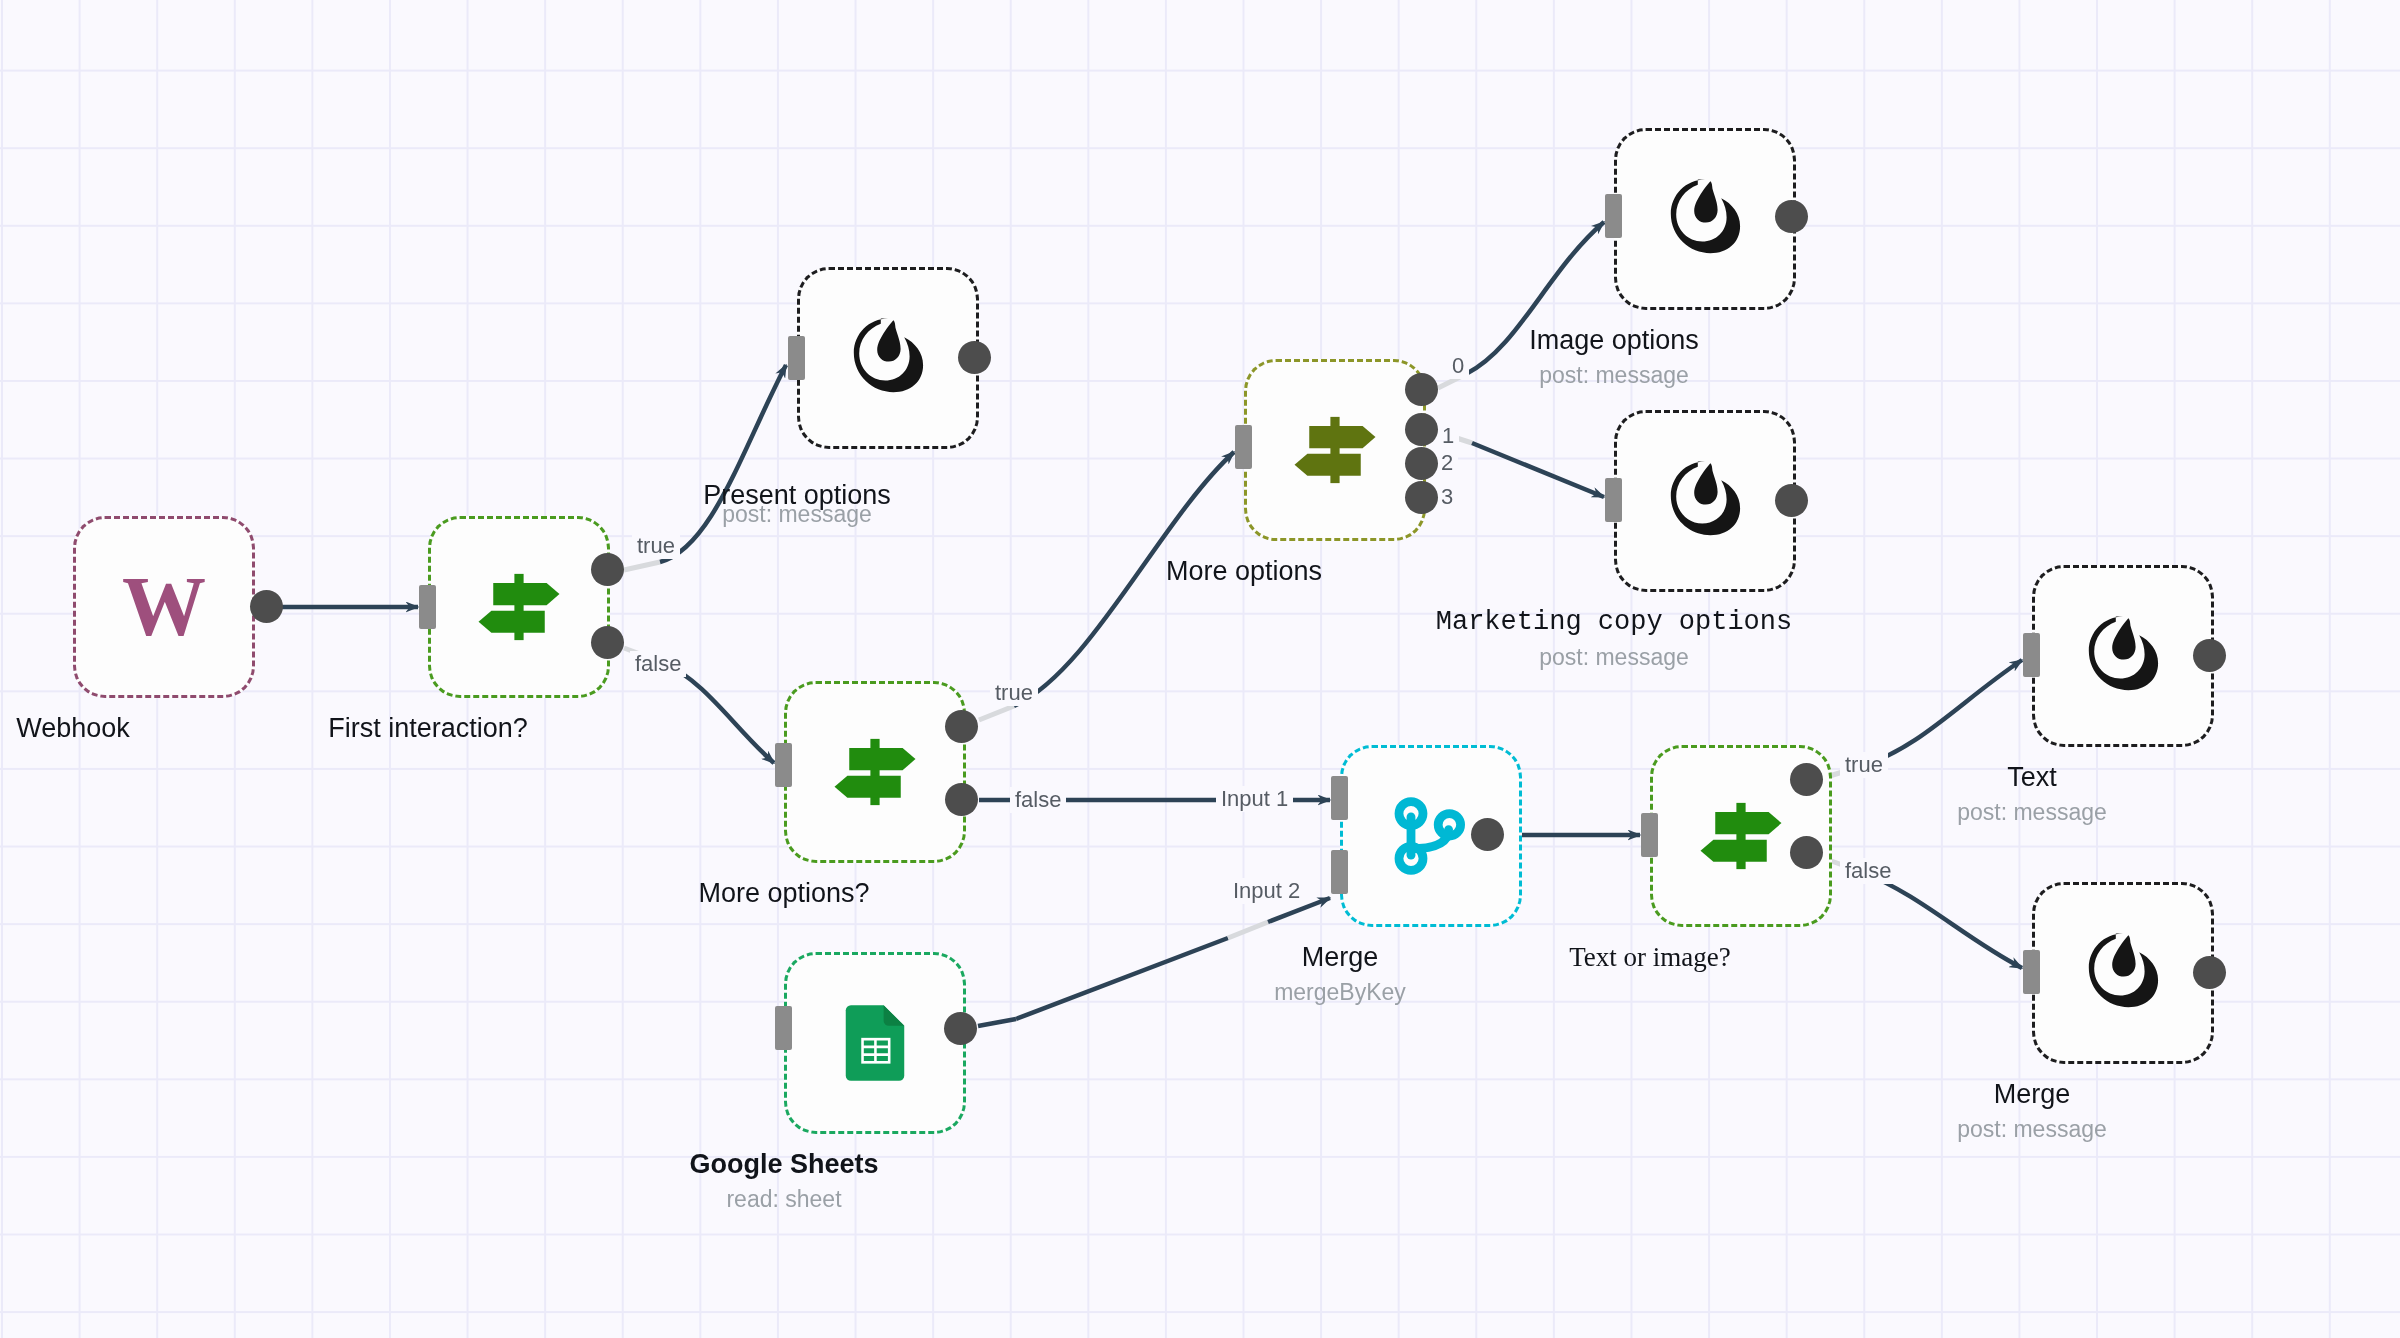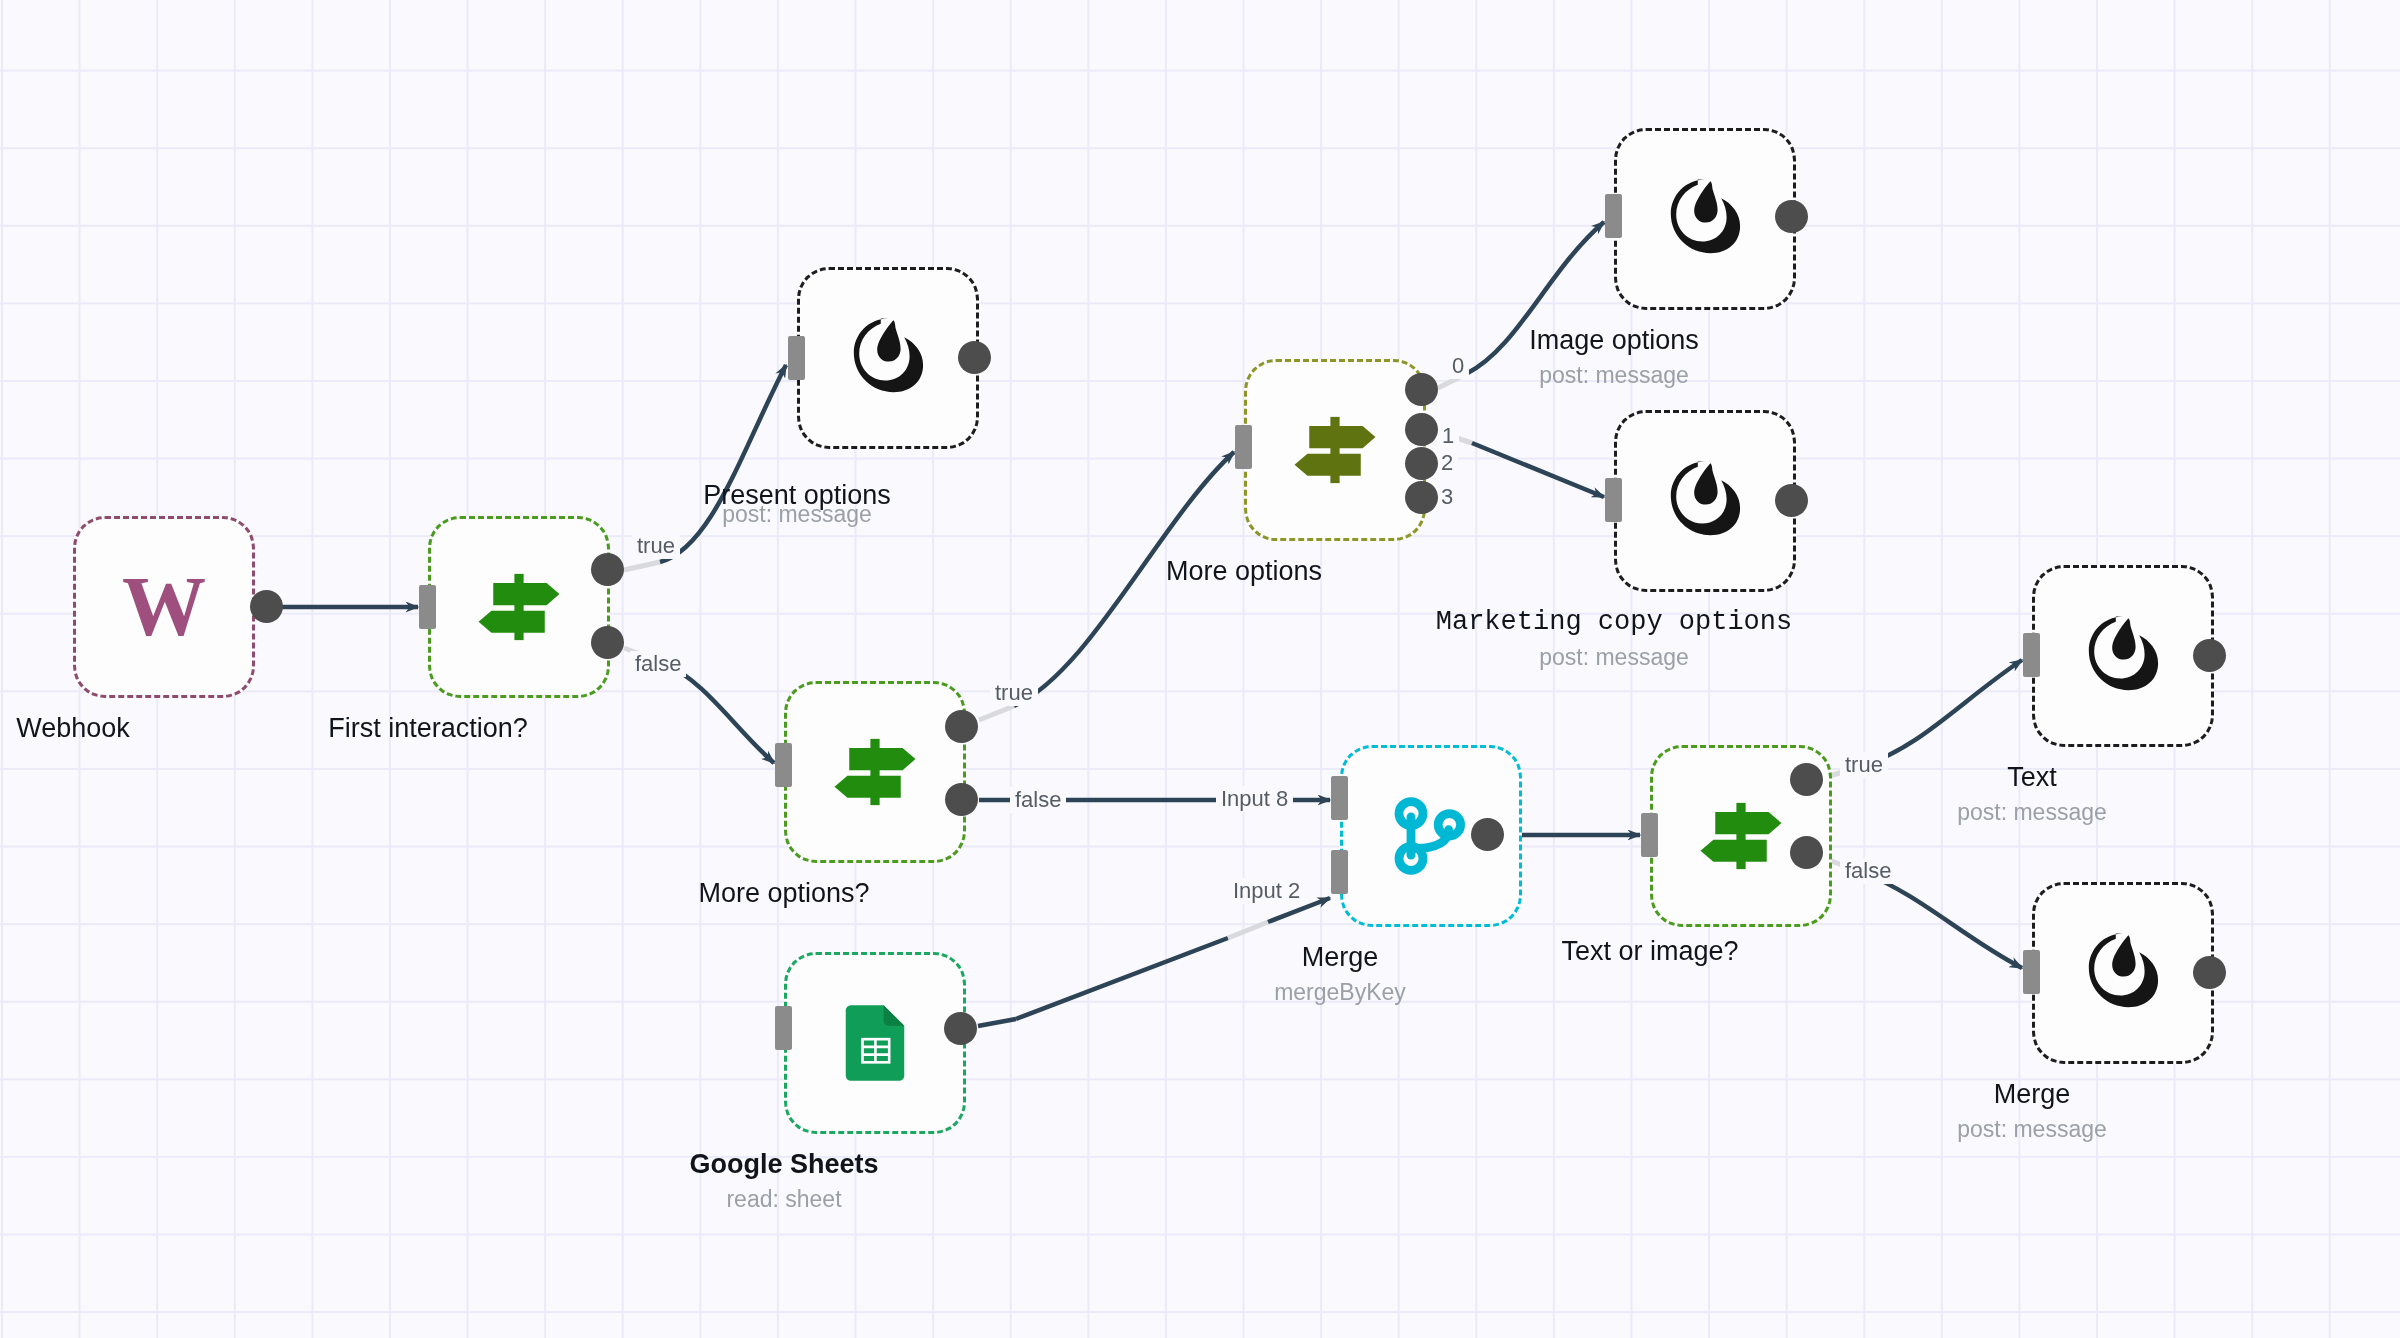--- a/index.html
+++ b/index.html
@@ -130,21 +130,21 @@
     <g>
       <path d="M1823,858 L1862,872" stroke="#d8dadd" stroke-width="5" fill="none"></path>
       <path d="M1862,872 C1922,896 1964,938 2022,968" stroke="#2d4356" stroke-width="4.5" fill="none" marker-end="url(#arw)"></path>
     </g>
   </svg>
 
   <div class="wirelabel" style="left:632px;top:533px;">true</div>
   <div class="wirelabel" style="left:630px;top:651px;">false</div>
   <div class="wirelabel" style="left:990px;top:680px;">true</div>
   <div class="wirelabel" style="left:1010px;top:787px;">false</div>
-  <div class="wirelabel" style="left:1216px;top:786px;">Input 8</div>
+  <div class="wirelabel" style="left:1216px;top:786px;">Input 1</div>
   <div class="wirelabel" style="left:1228px;top:878px;">Input 2</div>
   <div class="wirelabel" style="left:1447px;top:353px;">0</div>
   <div class="wirelabel" style="left:1437px;top:423px;">1</div>
   <div class="wirelabel" style="left:1436px;top:450px;">2</div>
   <div class="wirelabel" style="left:1436px;top:484px;">3</div>
   <div class="wirelabel" style="left:1840px;top:752px;">true</div>
   <div class="wirelabel" style="left:1840px;top:858px;">false</div>
 
   <div class="node" style="left:73px;top:516px;">
     <div class="nbox theme-webhook" style="width:182px;height:182px;">
@@ -275,21 +275,21 @@
     <div class="nbox theme-switch" style="width:182px;height:182px;">
       <svg class="icon" width="92" height="92" viewBox="0 0 100 100">
         <rect x="45" y="14" width="10" height="72" fill="#218c0e"></rect>
         <path d="M22 24 h58 l14 12 -14 12 H22 z" fill="#218c0e"></path>
         <path d="M78 54 H20 L6 66 l14 12 h58 z" fill="#218c0e"></path>
       </svg>
     </div>
     <div class="inport" style="left:-9px;top:68px;"></div>
     <div class="outdot" style="left:140px;top:18px;"></div>
     <div class="outdot" style="left:140px;top:91px;"></div>
-    <div class="ntitle" style="top:192px;">Text or image?</div>
+    <div class="ntitle" style="top:198px;font-family:Liberation Serif, serif;">Text or image?</div>
   </div>
 
   <div class="node" style="left:2032px;top:565px;">
     <div class="nbox theme-mm" style="width:182px;height:182px;">
       <svg class="icon" width="90" height="90" viewBox="0 0 100 100">
         <path fill="#151515" d="M50 6C29 6 12 23 12 44c0 26 21 44 44 44 19 0 33-12 33-30 0-14-9-25-21-31 4 7 6 14 6 21 0 16-12 27-27 27-16 0-29-13-29-30 0-15 10-28 24-33l0-6z"></path>
         <path fill="#151515" d="M58 14c0-4-2-6-2-6s-18 20-18 33c0 8 6 13 13 13s13-6 13-14c0-10-6-21-6-26z"></path>
       </svg>
     </div>
     <div class="inport" style="left:-9px;top:68px;"></div>

